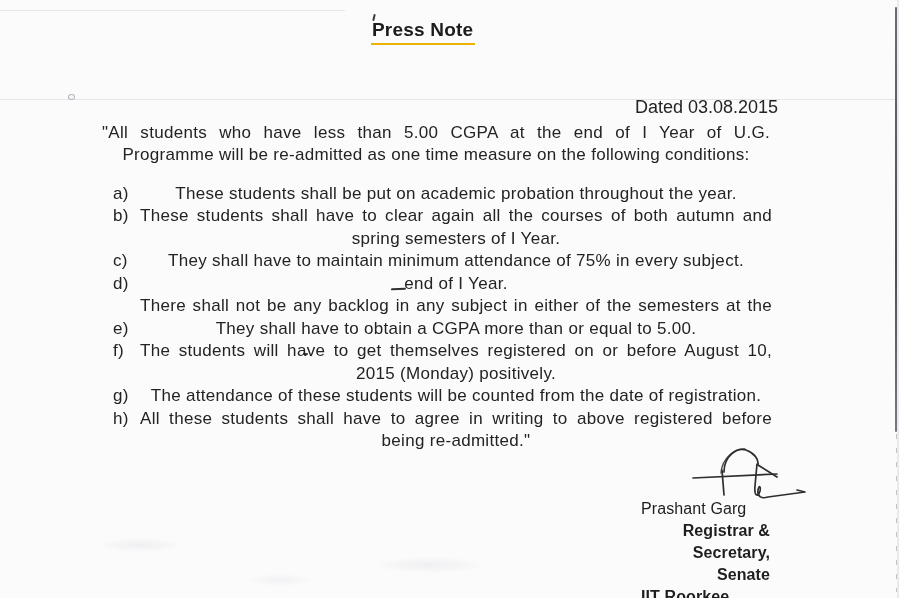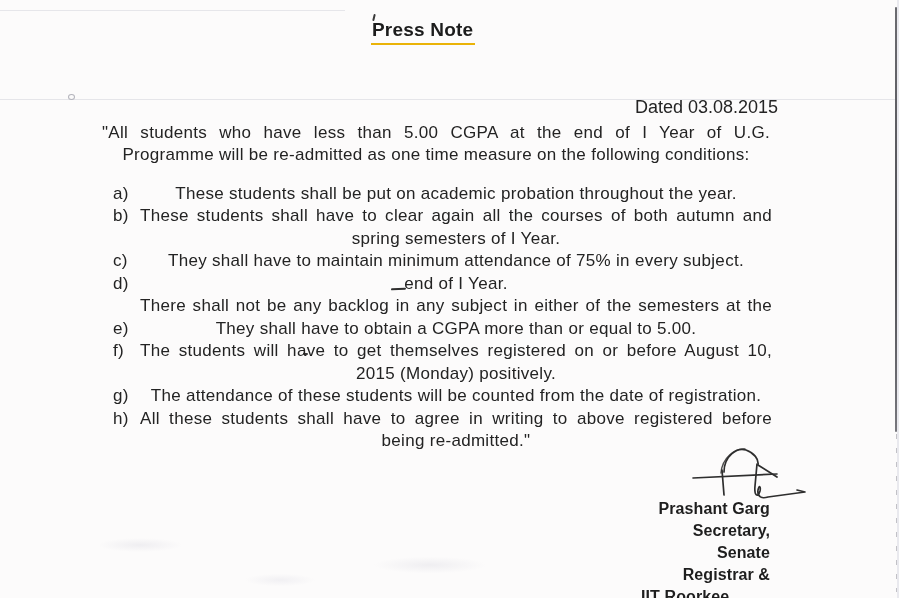--- a/index.html
+++ b/index.html
@@ -37,21 +37,21 @@
   .cond-label{flex:0 0 27px;width:27px;}
   .cond-text{flex:1;min-width:0;}
   .tline{text-align:center;}
   .tline.just{text-align:justify;text-align-last:justify;}
   
   .sig-svg{position:absolute;left:691px;top:446px;width:116px;height:54px;}
   .sig-block{
     position:absolute;left:641px;top:498px;width:129px;
     font-size:16px;line-height:22px;color:#1e1e1e;letter-spacing:.1px;
   }
-  .sig-name{text-align:right;font-weight:bold;}
+  .sig-name{font-weight:normal;}
   .sig-right{text-align:right;font-weight:bold;}
   .sig-left{text-align:left;font-weight:bold;}
   
   .artifact{position:absolute;}
   .hline-top{top:10px;left:0;width:345px;height:1px;background:#e6e6ea;}
   .hline-mid{top:99px;left:0;width:899px;height:1px;background:#dddde3;opacity:.75;}
   .speck-ring{left:68px;top:94px;width:5px;height:4px;border:1px solid #b4b4bc;border-radius:50%;}
   .speck-dash{left:303px;top:353px;width:5px;height:2px;background:#3a3a3a;border-radius:1px;}
   .backlog-mark{left:391px;top:288px;width:15px;height:2px;background:#2f2f2f;border-radius:1px;transform:rotate(-3deg);}
   .p-tick{left:373px;top:14px;width:2px;height:7px;background:#3a3a3a;transform:rotate(14deg);border-radius:1px;}
@@ -149,18 +149,18 @@
   <svg class="sig-svg" viewBox="0 0 116 54" fill="none" xmlns="http://www.w3.org/2000/svg">
     <path d="M33 26 C33 10 46 1 55 4 C63 7 68 13 67 19 L86 31" stroke="#2e2e2e" stroke-width="1.7" stroke-linecap="round"></path>
     <path d="M30 27 C31 12 44 2 54 3" stroke="#2e2e2e" stroke-width="1.4" stroke-linecap="round" opacity="0.85"></path>
     <path d="M2 32 L86 28" stroke="#2e2e2e" stroke-width="1.7" stroke-linecap="round"></path>
     <path d="M31 24 L33 49" stroke="#2e2e2e" stroke-width="1.7" stroke-linecap="round"></path>
     <path d="M66 18 L64 40 C63 50 67 52 69 45 C70 40 68 39 67 44 C66 51 71 53 77 51 L114 46 L106 44" stroke="#2e2e2e" stroke-width="1.7" stroke-linecap="round" stroke-linejoin="round"></path>
   </svg>
 
   <div class="sig-block">
     <div class="sig-name">Prashant Garg</div>
+    <div class="sig-right">Registrar &amp;</div>
     <div class="sig-right">Secretary, Senate</div>
-    <div class="sig-right">Registrar &amp;</div>
     <div class="sig-left">IIT Roorkee</div>
   </div>
 
 </div>
 
 </body></html>

